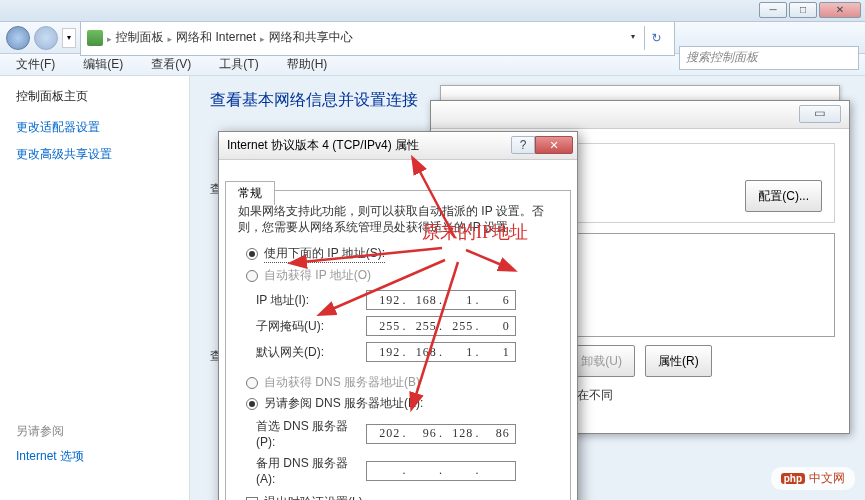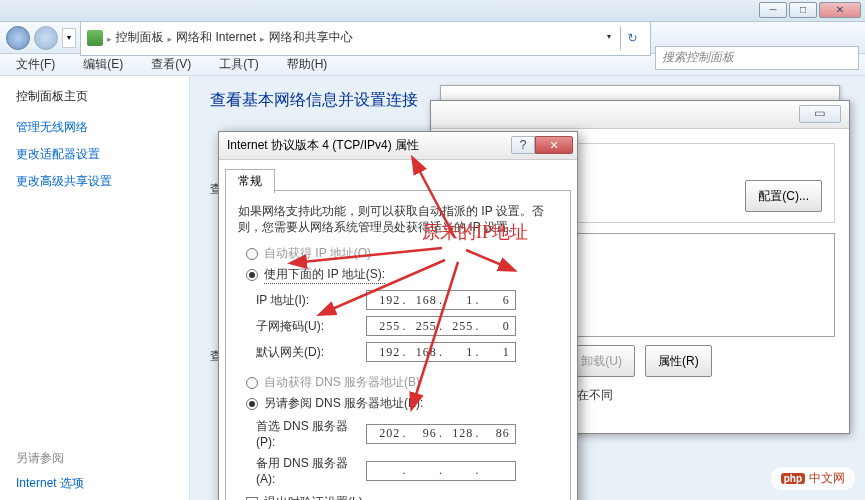--- a/index.html
+++ b/index.html
@@ -12,21 +12,21 @@
   .win-btn.close { width: 42px; background: linear-gradient(#f0c0c0, #e09090); }
   
   
   .addrbar { height: 32px; background: linear-gradient(#f6faff, #e2ecf6); border-bottom: 1px solid #c0d0e0; display: flex; align-items: center; padding: 0 6px; gap: 4px; }
   .nav-btn { width: 24px; height: 24px; border-radius: 50%; background: radial-gradient(#b0d0f0, #7090c0); border: 1px solid #6080a0; }
   .addr-dd { width: 14px; height: 20px; border: 1px solid #ccc; background: #fff; font-size: 8px; text-align: center; line-height: 18px; }
   .bcrumb { flex: 1; height: 24px; background: #fff; border: 1px solid #b0c0d0; display: flex; align-items: center; padding: 17px 6px; gap: 4px; color: #333; }
   .bc-icon { width: 16px; height: 16px; background: linear-gradient(#6dc060, #4a9040); border-radius: 2px; }
   .bc-sep::after { content: "▸"; color: #888; font-size: 9px; }
   .bc-ref { width: 24px; height: 24px; border-left: 1px solid #b0c0d0; display: flex; align-items: center; justify-content: center; color: #4070c0; }
-  .search-box { width: 204px; height: 24px; background: #fff; border: 1px solid #b0c0d0; display: flex; align-items: center; padding: 0 6px; color: #888; font-style: italic; margin-top: 40px; }
+  .search-box { width: 180px; height: 24px; background: #fff; border: 1px solid #b0c0d0; display: flex; align-items: center; padding: 0 6px; color: #888; font-style: italic; margin-top: 40px; }
   
   
   .menubar { height: 22px; background: linear-gradient(#f6faff, #e8f0f8); border-bottom: 1px solid #d0dde8; display: flex; align-items: center; padding: 0 8px; gap: 12px; }
   .menu-item { padding: 2px 8px; color: #333; }
   
   
   .main { display: flex; height: calc(100% - 76px); }
   .sidebar { width: 190px; background: #fff; border-right: 1px solid #d8e0e8; padding: 12px 16px; }
   .side-title { font-size: 12px; color: #222; margin-bottom: 14px; }
   .side-link { color: #0066cc; margin-bottom: 10px; cursor: pointer; }
@@ -54,21 +54,21 @@
   .tiny2 { top: 110px; }
   
   
   .ipv4-dlg { position: absolute; top: 131px; left: 218px; width: 360px; background: #fff; border: 1px solid #888; box-shadow: 3px 3px 12px rgba(0,0,0,.4); z-index: 10; }
   .ipv4-title { height: 28px; background: linear-gradient(#fff, #e8e8e8); border-bottom: 1px solid #ccc; display: flex; align-items: center; padding: 4px 8px; position: relative; }
   .ipv4-title-controls { position: absolute; right: 4px; top: 4px; display: flex; gap: 0; }
   .help-btn { width: 24px; height: 18px; border: 1px solid #a8b8c8; background: linear-gradient(#f8fafc, #e0e8f0); border-radius: 2px 0 0 2px; font-size: 12px; text-align: center; line-height: 16px; color: #445; }
   .close-btn { width: 38px; height: 18px; border: 1px solid #a05050; background: linear-gradient(#e89090, #c85050); border-radius: 0 2px 2px 0; color: #fff; font-size: 11px; text-align: center; line-height: 16px; }
   
   .tabs { display: flex; padding: 6px 6px 0 6px; background: #fff; }
-  .tab { padding: 3px 12px; border: 1px solid #b0b0b0; background: #fff; border-bottom: none; font-size: 12px; position: relative; top: 3px; }
+  .tab { padding: 3px 12px; border: 1px solid #b0b0b0; background: #fff; border-bottom: none; font-size: 12px; position: relative; top: 15px; }
   .tab-body { border: 1px solid #b0b0b0; margin: 0 6px 6px 6px; padding: 12px; font-size: 12px; color: #333; }
   
   .desc { line-height: 16px; margin-bottom: 10px; }
   .radio-row { margin: 4px 0 4px 8px; display: flex; align-items: center; gap: 6px; }
   .radio { width: 12px; height: 12px; border-radius: 50%; border: 1px solid #777; background: #fff; display: inline-flex; align-items: center; justify-content: center; }
   .radio.on::after { content: ""; width: 6px; height: 6px; border-radius: 50%; background: #333; }
   .radio.off { background: #f8f8f8; }
   .disabled { color: #999; }
   
   .ip-row { display: flex; align-items: center; margin: 6px 0 6px 18px; }
@@ -122,21 +122,20 @@
   <span class="menu-item">文件(F)</span>
   <span class="menu-item">编辑(E)</span>
   <span class="menu-item">查看(V)</span>
   <span class="menu-item">工具(T)</span>
   <span class="menu-item">帮助(H)</span>
 </div>
 
 <div class="main">
   <div class="sidebar">
     <div class="side-title">控制面板主页</div>
-    <div class="side-link">管理无线网络</div>
     <div class="side-link">更改适配器设置</div>
     <div class="side-link">更改高级共享设置</div>
     <div class="side-ref">另请参阅</div>
     <div class="side-link" style="margin-top:8px">Internet 选项</div>
   </div>
   <div class="content">
     <div class="page-title">查看基本网络信息并设置连接</div>
     <div style="margin-top:70px;color:#333">查</div>
     <div style="margin-top:150px;color:#333">查</div>
   </div>
@@ -187,26 +186,26 @@
       <div class="close-btn">✕</div>
     </div>
   </div>
   <div class="tabs">
     <div class="tab">常规</div>
   </div>
   <div class="tab-body">
     <div class="desc">如果网络支持此功能，则可以获取自动指派的 IP 设置。否则，您需要从网络系统管理员处获得适当的 IP 设置。</div>
 
     <div class="radio-row">
+      <span class="radio on"></span>
+      <span style="border-bottom:1px dotted #555">使用下面的 IP 地址(S):</span>
+    </div>
+    <div class="radio-row">
       <span class="radio off disabled"></span>
       <span class="disabled">自动获得 IP 地址(O)</span>
-    </div>
-    <div class="radio-row">
-      <span class="radio on"></span>
-      <span style="border-bottom:1px dotted #555">使用下面的 IP 地址(S):</span>
     </div>
 
     <div class="ip-row">
       <span class="ip-label">IP 地址(I):</span>
       <span class="ip-field">
         <span class="ip-oct">192</span>.
         <span class="ip-oct">168</span>.
         <span class="ip-oct">1</span>.
         <span class="ip-oct">6</span>
       </span>

